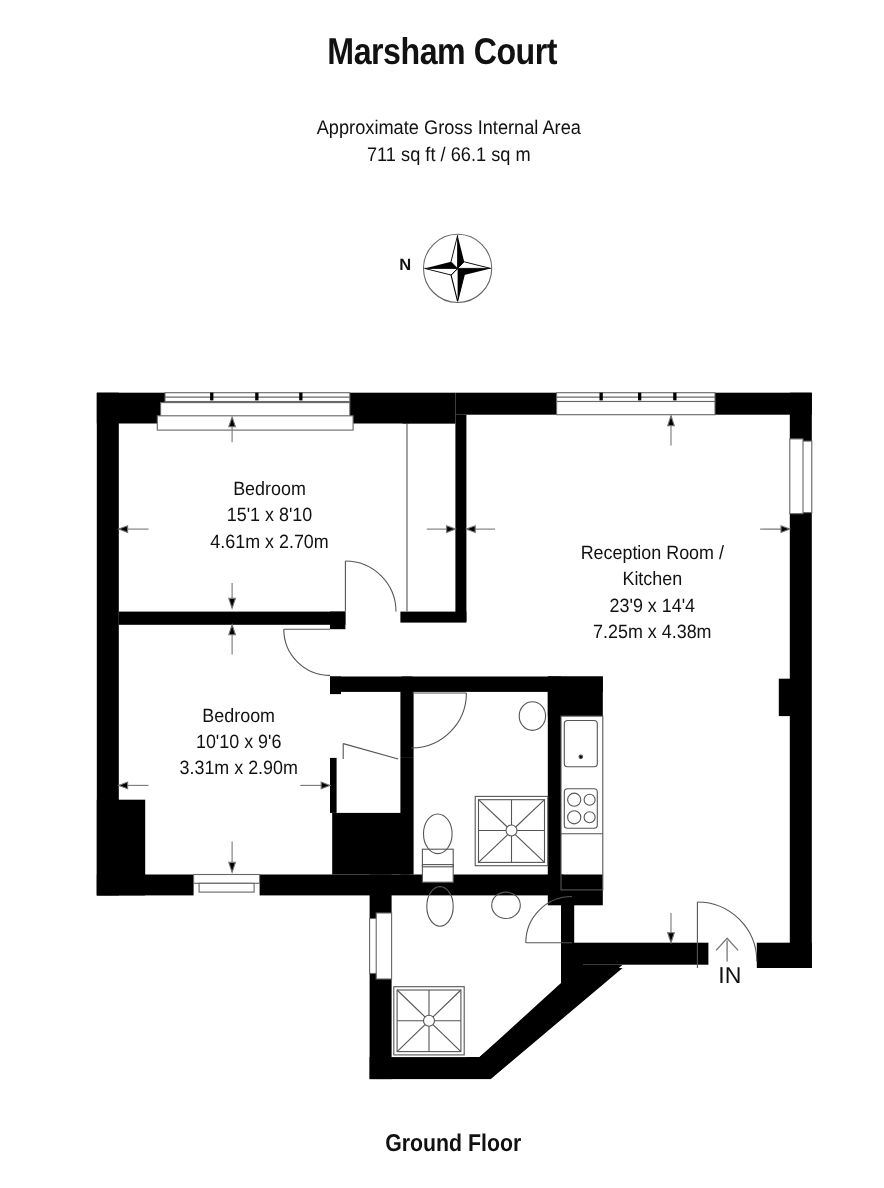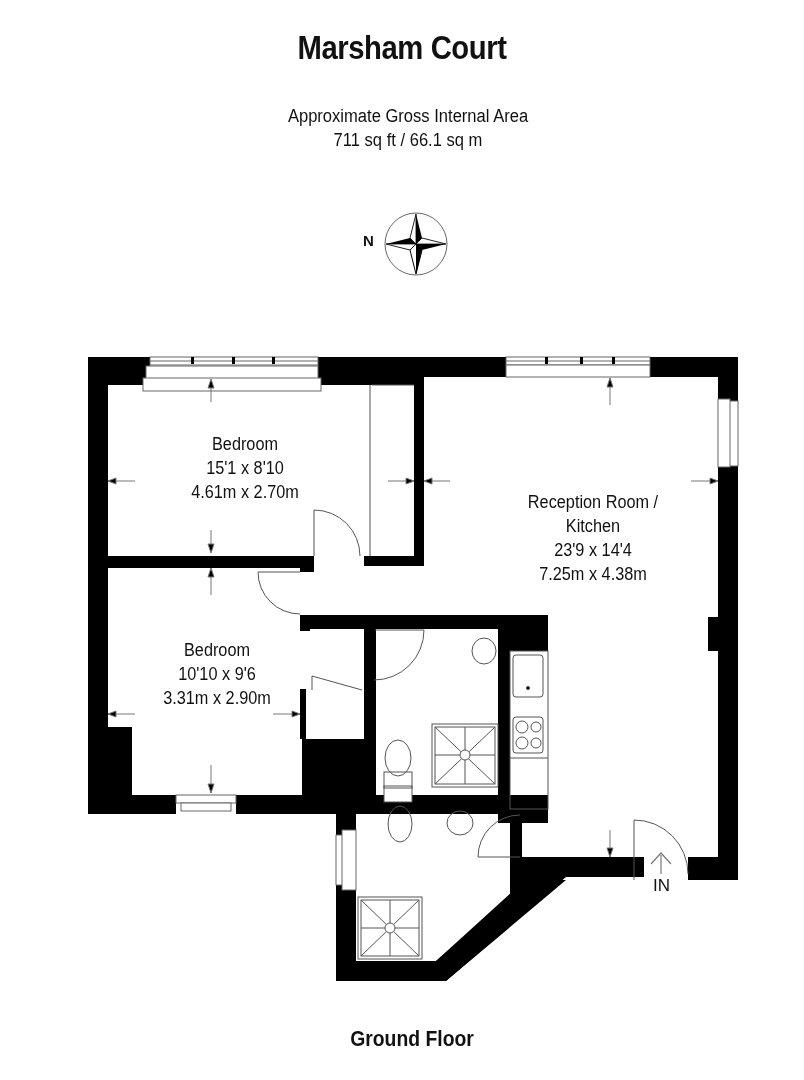--- a/index.html
+++ b/index.html
@@ -4,21 +4,21 @@
 <style>
   html, body { margin: 0; padding: 0; background: #ffffff; }
   body { width: 804px; height: 1080px; position: relative; overflow: hidden; font-family: "Liberation Sans", sans-serif; color: #111; }
   .title { position: absolute; left: 0; width: 804px; top: 28px; text-align: center; font-size: 34px; font-weight: bold; letter-spacing: -0.5px; transform: scaleX(0.86); }
   .subtitle { position: absolute; left: 0; width: 816px; top: 104px; text-align: center; font-size: 18px; line-height: 24px; transform: scaleX(0.92); }
   .north-label { position: absolute; left: 363px; top: 232px; font-size: 15px; font-weight: bold; }
   .footer { position: absolute; left: 0; width: 824px; top: 1026px; text-align: center; font-size: 22px; font-weight: bold; transform: scaleX(0.88); }
   svg.plan { position: absolute; left: 0; top: 0; }
   .room-label { position: absolute; text-align: center; font-size: 17.5px; line-height: 24px; transform: scaleX(0.93); }
   .room-label span { display: block; }
-  .in-label { position: absolute; left: 653px; top: 876px; font-size: 17px; }
+  .in-label { position: absolute; left: 653px; top: 876px; font-size: 21px; }
 </style>
 </head>
 <body>
 
 <div class="title">Marsham Court</div>
 <div class="subtitle">
   <div>Approximate Gross Internal Area</div>
   <div>711 sq ft / 66.1 sq m</div>
 </div>
 

